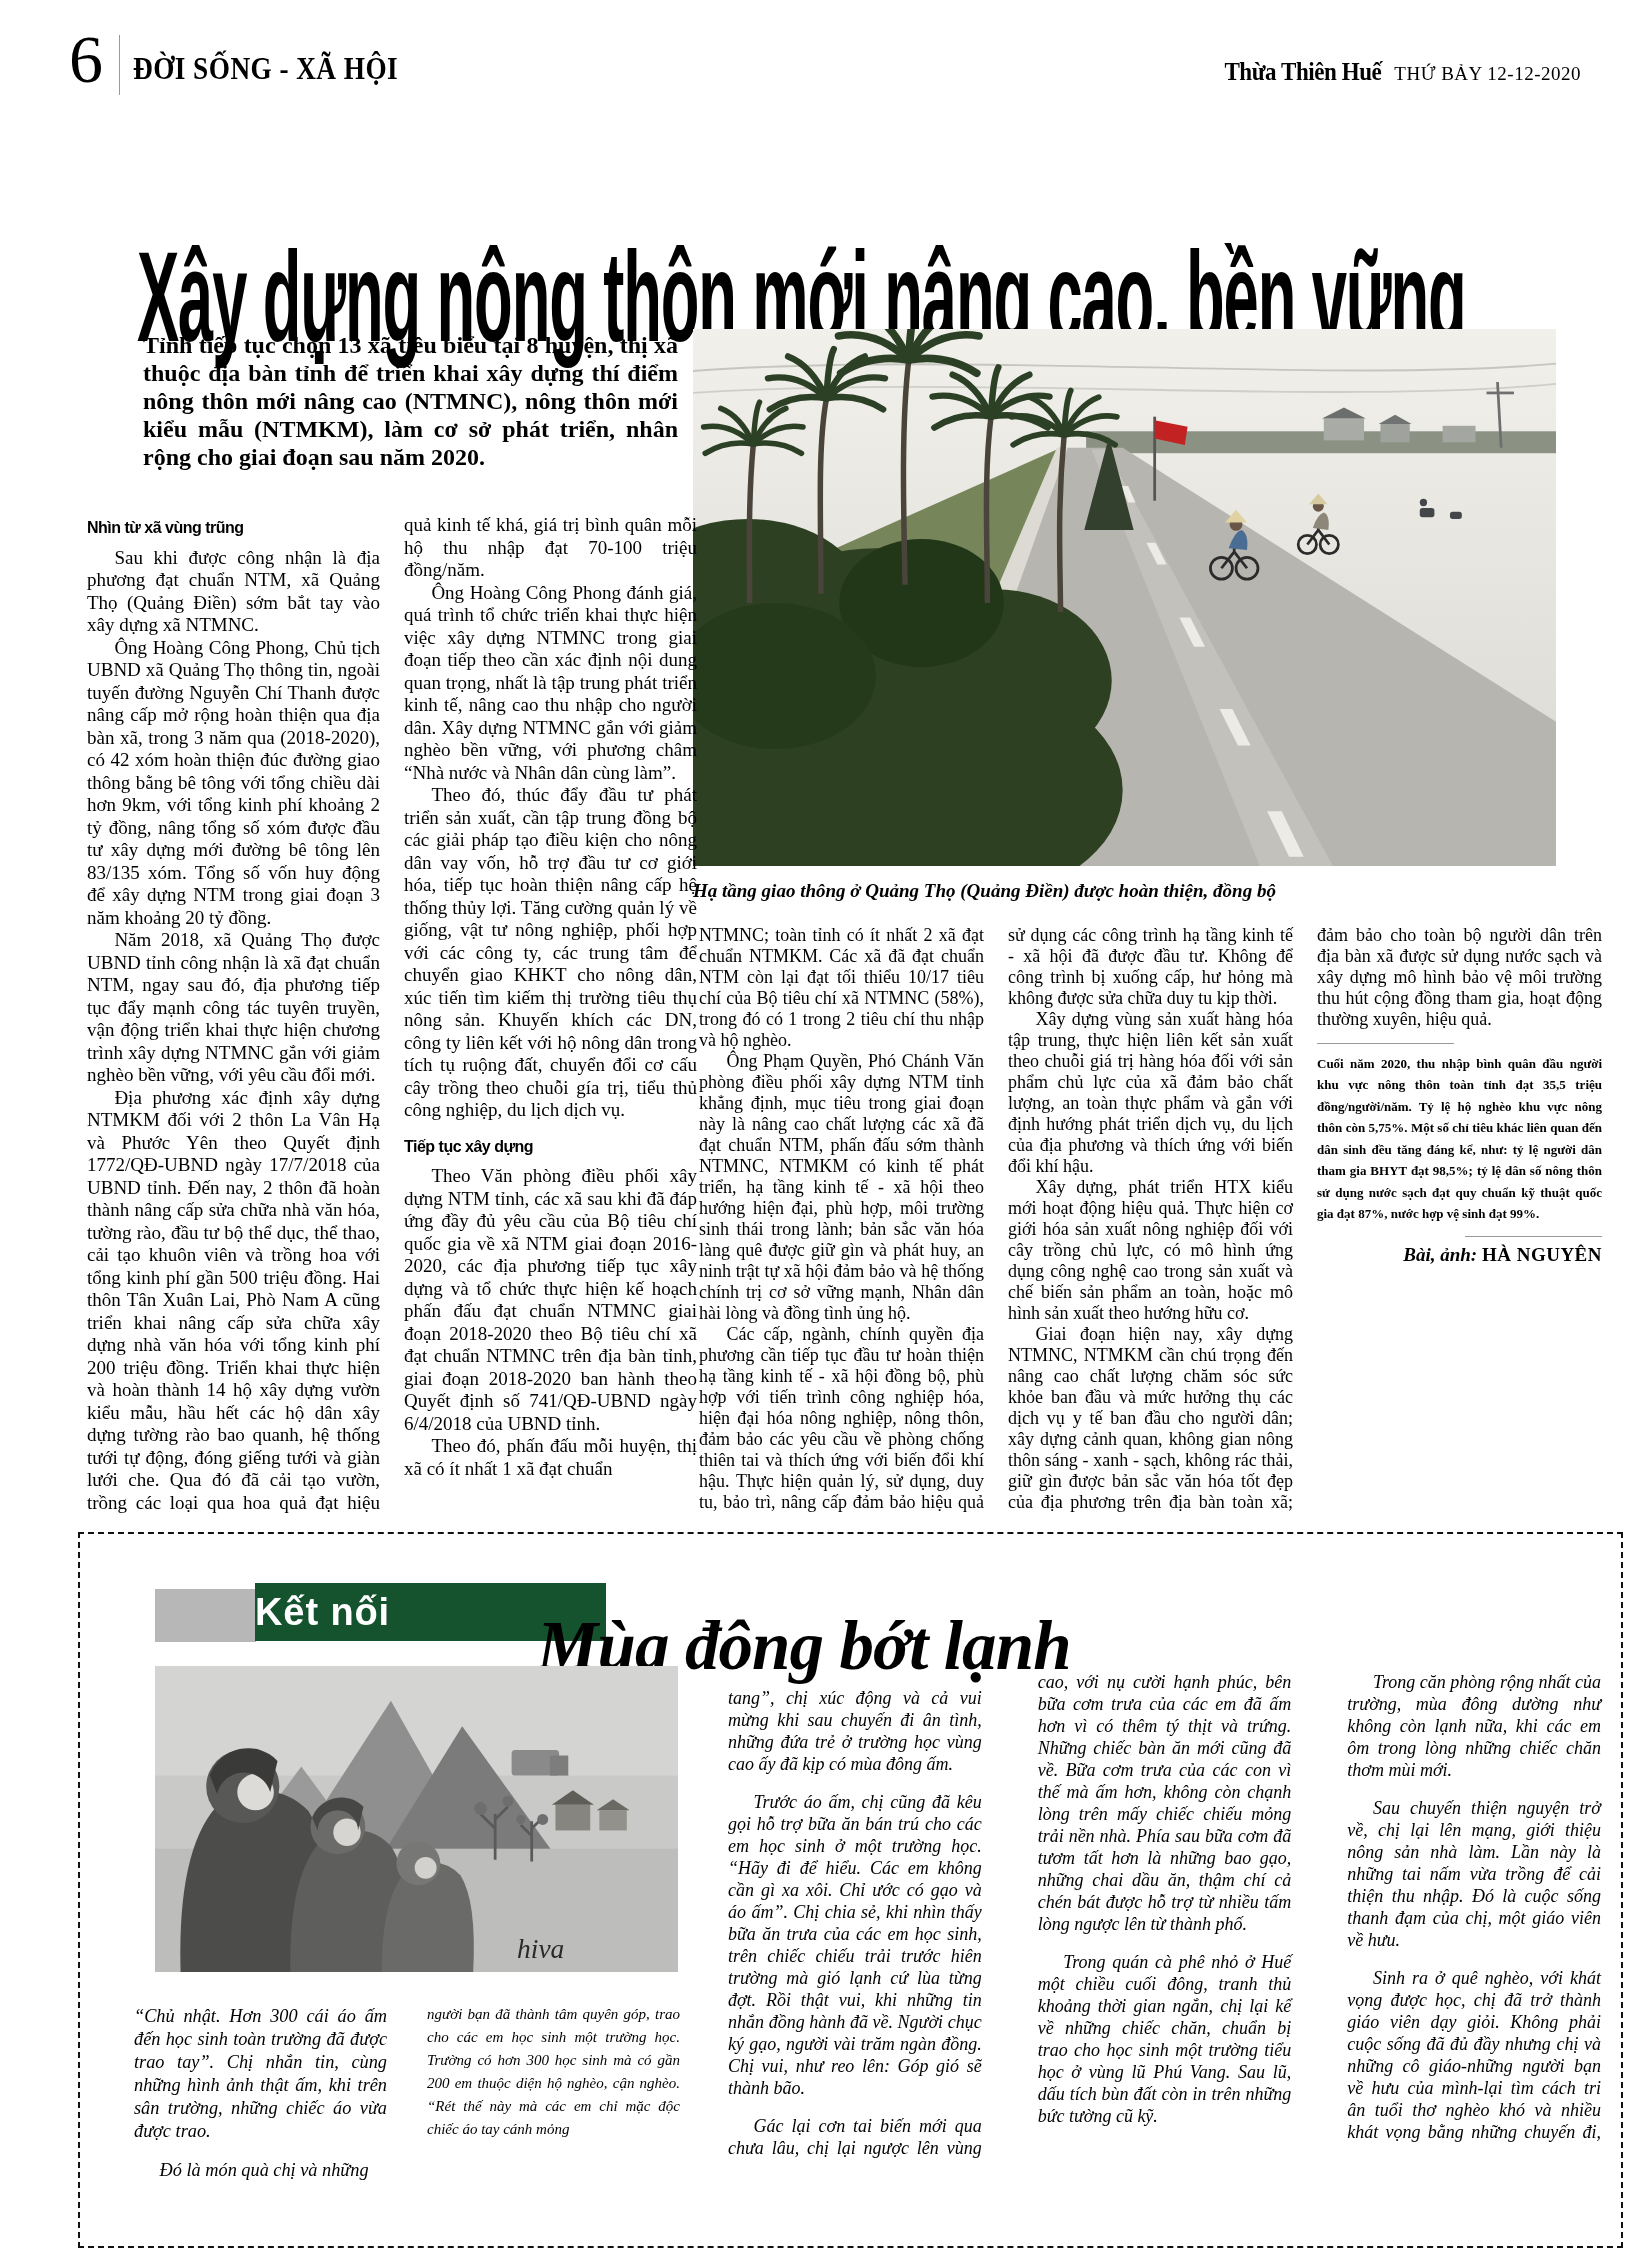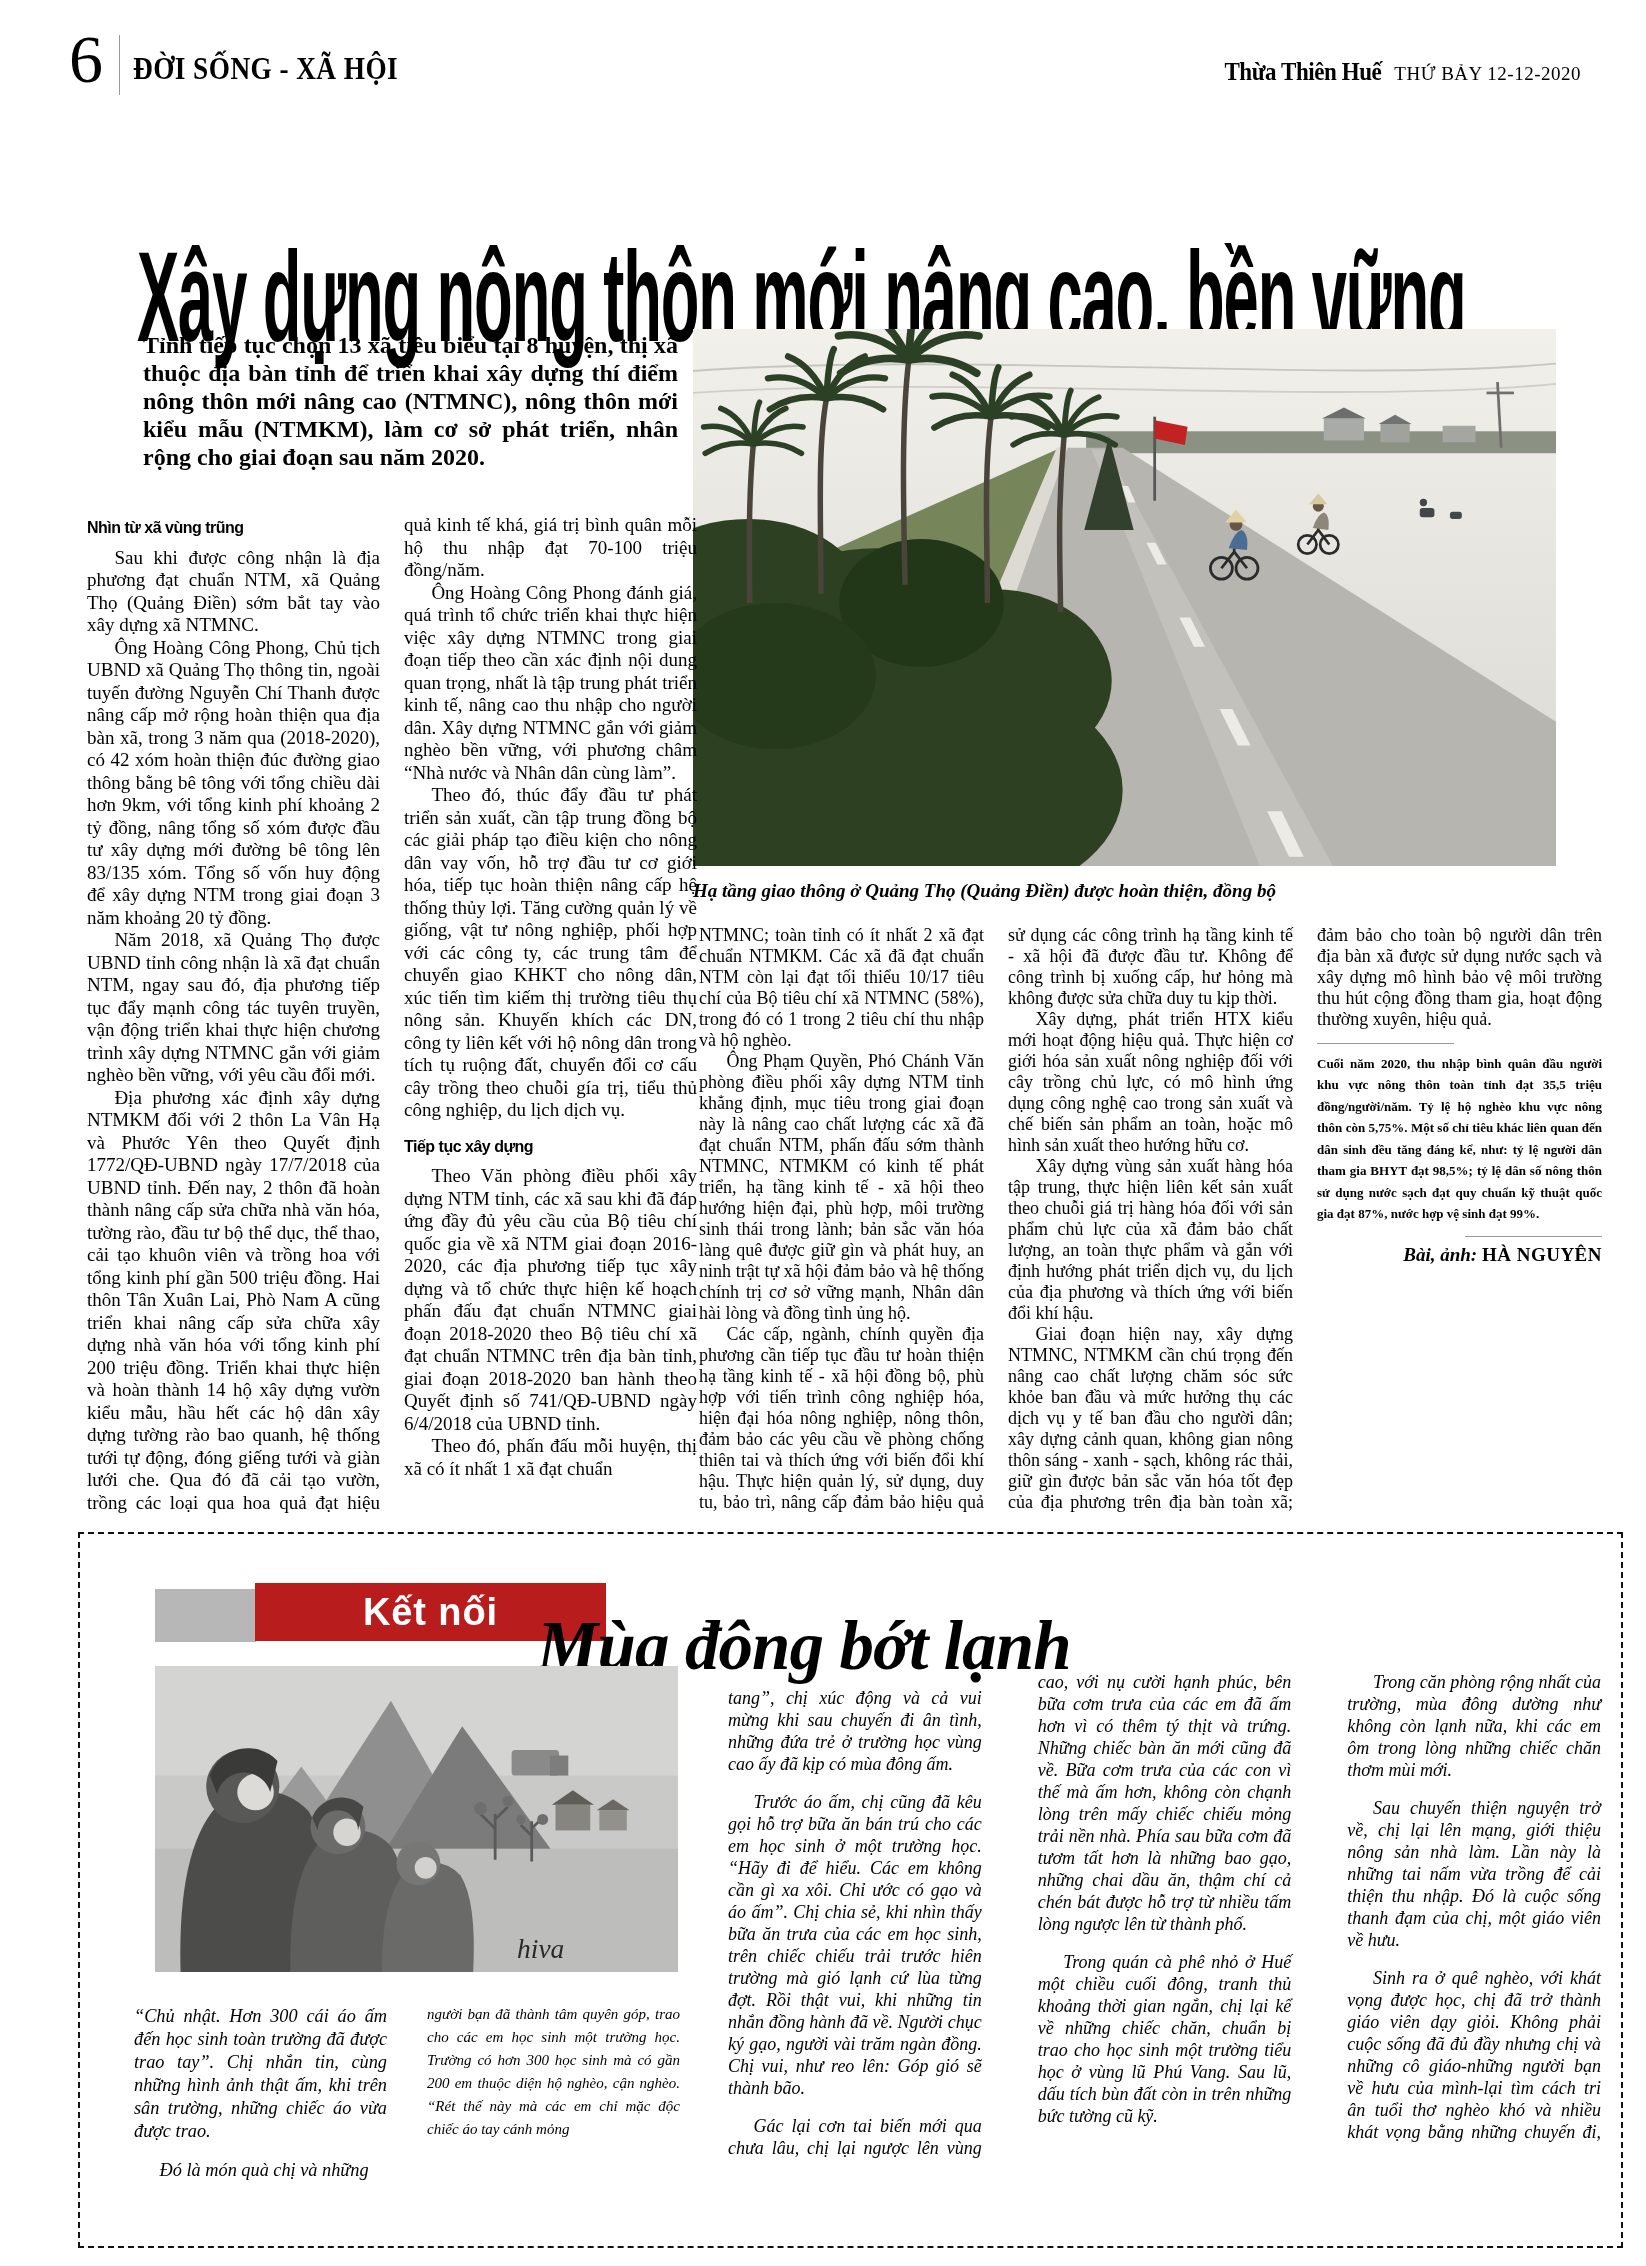--- a/index.html
+++ b/index.html
@@ -54,22 +54,22 @@
   .byline-label{font-style:italic;font-weight:700;}
   .byline-name{font-weight:700;letter-spacing:0.5px;margin-top:9px;}
 
   
   .article2{
     left:78px;top:1532px;width:1541px;height:712px;
     border:2.7px dashed #111;
   }
   .kicker-square{position:absolute;left:75px;top:55px;width:101px;height:53px;background:#b7b7b7;}
   .kicker-box{
-    position:absolute;left:175px;top:49px;width:351px;height:58px;background:#b91c1c;
-    display:flex;align-items:center;justify-content:center;
+    position:absolute;left:175px;top:49px;width:351px;height:58px;background:#14532d;
+    display:flex;align-items:center;justify-content:flex-start;
   }
   .kicker-label{
     font-family:"Liberation Sans",sans-serif;font-weight:700;font-size:38px;color:#fff;letter-spacing:0.9px;
   }
   .headline2{
     position:absolute;left:457px;top:16.4px;font-weight:700;font-style:italic;
     font-size:69px;line-height:77px;white-space:nowrap;letter-spacing:-0.9px;
   }
   .illustration{position:absolute;left:75px;top:132px;width:523px;height:306px;border-radius:19px;}
   .illustration svg{display:block;width:100%;height:100%;}
@@ -214,22 +214,22 @@
     <p>Theo đó, thúc đẩy đầu tư phát triển sản xuất, cần tập trung đồng bộ các giải pháp tạo điều kiện cho nông dân vay vốn, hỗ trợ đầu tư cơ giới hóa, tiếp tục hoàn thiện nâng cấp hệ thống thủy lợi. Tăng cường quản lý về giống, vật tư nông nghiệp, phối hợp với các công ty, các trung tâm để chuyển giao KHKT cho nông dân, xúc tiến tìm kiếm thị trường tiêu thụ nông sản. Khuyến khích các DN, công ty liên kết với hộ nông dân trong tích tụ ruộng đất, chuyển đổi cơ cấu cây trồng theo chuỗi gía trị, tiểu thủ công nghiệp, du lịch dịch vụ.</p>
     <h3 class="subhead">Tiếp tục xây dựng</h3>
     <p>Theo Văn phòng điều phối xây dựng NTM tỉnh, các xã sau khi đã đáp ứng đầy đủ yêu cầu của Bộ tiêu chí quốc gia về xã NTM giai đoạn 2016-2020, các địa phương tiếp tục xây dựng và tổ chức thực hiện kế hoạch phấn đấu đạt chuẩn NTMNC giai đoạn 2018-2020 theo Bộ tiêu chí xã đạt chuẩn NTMNC trên địa bàn tỉnh, giai đoạn 2018-2020 ban hành theo Quyết định số 741/QĐ-UBND ngày 6/4/2018 của UBND tỉnh.</p>
     <p>Theo đó, phấn đấu mỗi huyện, thị xã có ít nhất 1 xã đạt chuẩn</p>
   </div>
 
   <div class="abs cols colsB">
     <p class="noindent">NTMNC; toàn tỉnh có ít nhất 2 xã đạt chuẩn NTMKM. Các xã đã đạt chuẩn NTM còn lại đạt tối thiểu 10/17 tiêu chí của Bộ tiêu chí xã NTMNC (58%), trong đó có 1 trong 2 tiêu chí thu nhập và hộ nghèo.</p>
     <p>Ông Phạm Quyền, Phó Chánh Văn phòng điều phối xây dựng NTM tỉnh khẳng định, mục tiêu trong giai đoạn này là nâng cao chất lượng các xã đã đạt chuẩn NTM, phấn đấu sớm thành NTMNC, NTMKM có kinh tế phát triển, hạ tầng kinh tế - xã hội theo hướng hiện đại, phù hợp, môi trường sinh thái trong lành; bản sắc văn hóa làng quê được giữ gìn và phát huy, an ninh trật tự xã hội đảm bảo và hệ thống chính trị cơ sở vững mạnh, Nhân dân hài lòng và đồng tình ủng hộ.</p>
     <p>Các cấp, ngành, chính quyền địa phương cần tiếp tục đầu tư hoàn thiện hạ tầng kinh tế - xã hội đồng bộ, phù hợp với tiến trình công nghiệp hóa, hiện đại hóa nông nghiệp, nông thôn, đảm bảo các yêu cầu về phòng chống thiên tai và thích ứng với biến đổi khí hậu. Thực hiện quản lý, sử dụng, duy tu, bảo trì, nâng cấp đảm bảo hiệu quả sử dụng các công trình hạ tầng kinh tế - xã hội đã được đầu tư. Không để công trình bị xuống cấp, hư hỏng mà không được sửa chữa duy tu kịp thời.</p>
+    <p>Xây dựng vùng sản xuất hàng hóa tập trung, thực hiện liên kết sản xuất theo chuỗi giá trị hàng hóa đối với sản phẩm chủ lực của xã đảm bảo chất lượng, an toàn thực phẩm và gắn với định hướng phát triển dịch vụ, du lịch của địa phương và thích ứng với biến đổi khí hậu.</p>
     <p>Xây dựng, phát triển HTX kiểu mới hoạt động hiệu quả. Thực hiện cơ giới hóa sản xuất nông nghiệp đối với cây trồng chủ lực, có mô hình ứng dụng công nghệ cao trong sản xuất và chế biến sản phẩm an toàn, hoặc mô hình sản xuất theo hướng hữu cơ.</p>
-    <p>Xây dựng vùng sản xuất hàng hóa tập trung, thực hiện liên kết sản xuất theo chuỗi giá trị hàng hóa đối với sản phẩm chủ lực của xã đảm bảo chất lượng, an toàn thực phẩm và gắn với định hướng phát triển dịch vụ, du lịch của địa phương và thích ứng với biến đổi khí hậu.</p>
     <p>Giai đoạn hiện nay, xây dựng NTMNC, NTMKM cần chú trọng đến nâng cao chất lượng chăm sóc sức khỏe ban đầu và mức hưởng thụ các dịch vụ y tế ban đầu cho người dân; xây dựng cảnh quan, không gian nông thôn sáng - xanh - sạch, không rác thải, giữ gìn được bản sắc văn hóa tốt đẹp của địa phương trên địa bàn toàn xã; đảm bảo cho toàn bộ người dân trên địa bàn xã được sử dụng nước sạch và xây dựng mô hình bảo vệ môi trường thu hút cộng đồng tham gia, hoạt động thường xuyên, hiệu quả.</p>
     <div class="rule"></div>
     <p class="highlight">Cuối năm 2020, thu nhập bình quân đầu người khu vực nông thôn toàn tỉnh đạt 35,5 triệu đồng/người/năm. Tỷ lệ hộ nghèo khu vực nông thôn còn 5,75%. Một số chỉ tiêu khác liên quan đến dân sinh đều tăng đáng kể, như: tỷ lệ người dân tham gia BHYT đạt 98,5%; tỷ lệ dân số nông thôn sử dụng nước sạch đạt quy chuẩn kỹ thuật quốc gia đạt 87%, nước hợp vệ sinh đạt 99%.</p>
     <div class="rule right"></div>
     <p class="byline1">
       <span class="byline-label">Bài, ảnh:</span>
       <span class="byline-name">HÀ NGUYÊN</span>
     </p>
   </div>
 

